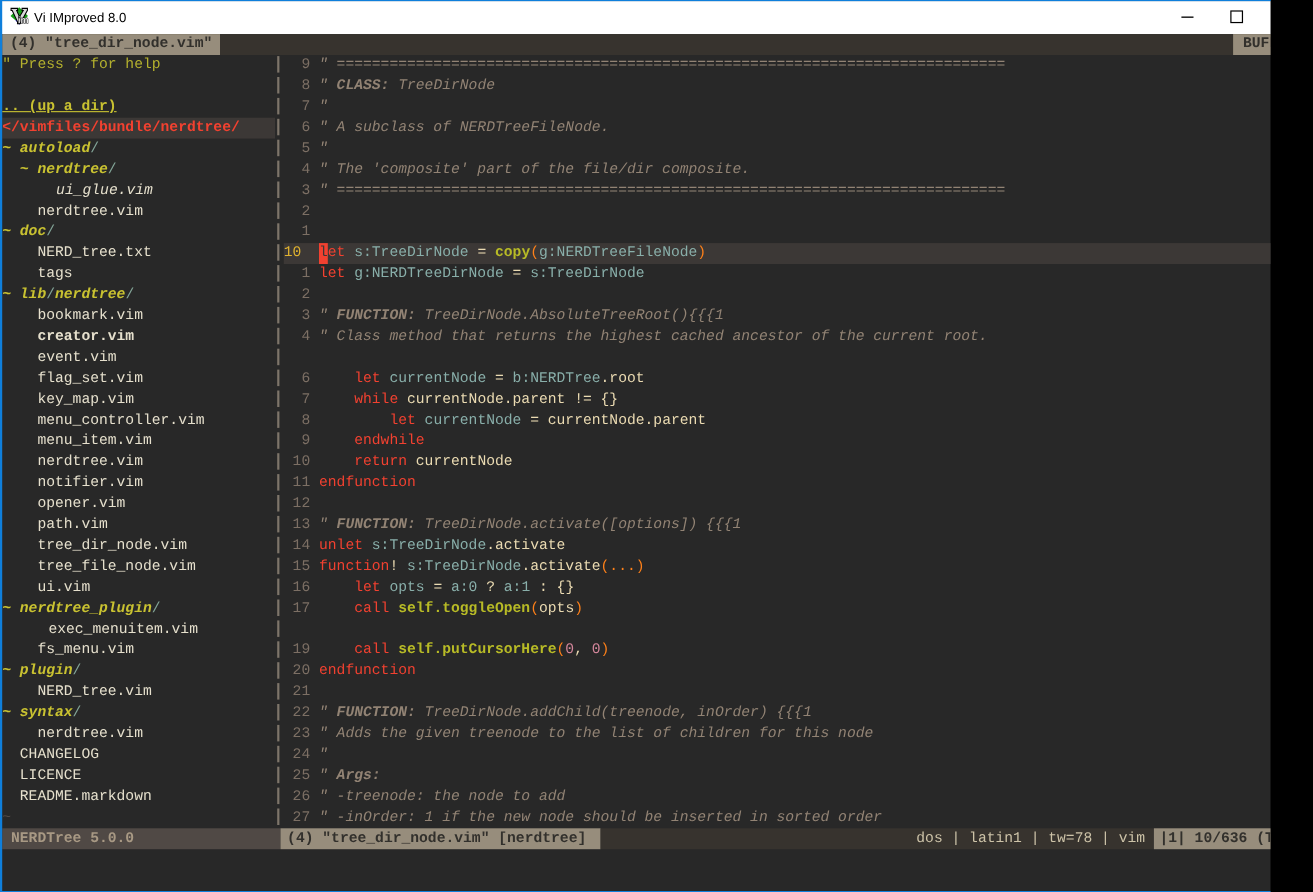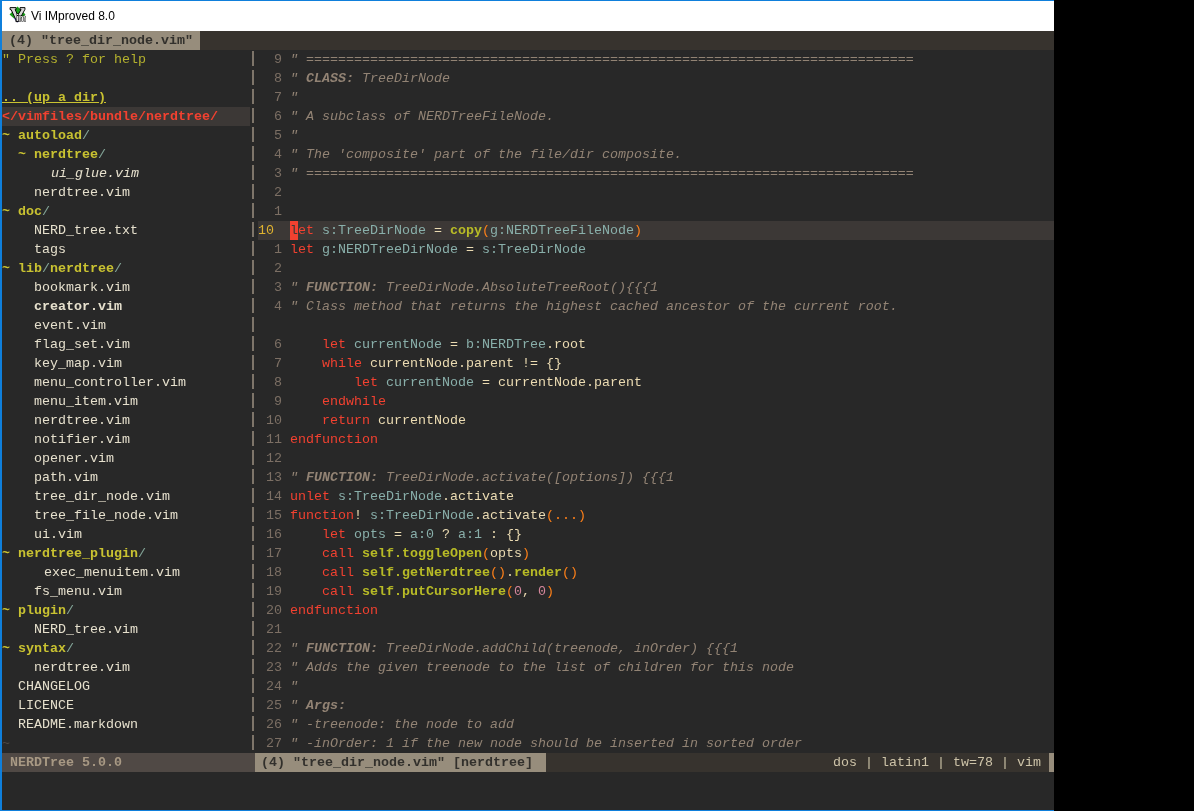--- a/index.html
+++ b/index.html
@@ -1,20 +1,20 @@
 <!DOCTYPE html>
 <html><head><meta charset="utf-8"><style>
 html,body{margin:0;padding:0;background:#000;}
-#w{position:relative;width:1054px;height:811px;background:#282828;overflow:hidden;font-family:"Liberation Mono",monospace;font-size:13.3333px;line-height:19px;}
+#w{position:relative;width:1155px;height:811px;background:#282828;overflow:hidden;font-family:"Liberation Mono",monospace;font-size:13.3333px;line-height:19px;}
 .r{position:absolute;white-space:pre;height:19px;}
 .k{color:#f24130;} .i{color:#89afaa;} .f{color:#b8bb26;font-weight:bold;}
 .o{color:#fe8019;} .p{color:#d3869b;} .w{color:#ebdbb2;}
 .c{color:#928374;font-style:italic;} .cb{color:#928374;font-style:italic;font-weight:bold;}
 .n{color:#7c6f64;} .cn{color:#dfb22f;}
-.dy{color:#c9c231;font-weight:bold;} .sl{color:#83a598;}
+.dy{color:#c9c231;font-weight:bold;font-style:italic;} .sl{color:#83a598;}
 .b{position:absolute;}
 </style></head><body>
 <div id="w">
 <div class="b" style="left:0;top:0;width:1194px;height:1px;background:#0a7bd4;"></div>
 <div class="b" style="left:0;top:1;width:1194px;height:30px;"></div>
 <div class="b" style="left:1px;top:1px;width:1191px;height:30px;background:#ffffff;"></div>
 <svg class="b" style="left:9px;top:6px" width="17" height="17" viewBox="0 0 16 16">
 <polygon points="8,0.5 15.5,8 11.5,11.5 4.5,11.5 0.5,8" fill="#17a017"></polygon>
 <polygon points="4.5,11.5 11.5,11.5 8,15.5" fill="#2a2ac0"></polygon>
 <path d="M1,1.5 H6.6 V3.4 H5.8 L8.2,8.6 L11.4,3.4 H10.4 V1.5 H15 V3.2 L8.7,14.7 H6.5 V13 L2,3.4 H1 Z" fill="#d8d8d8" stroke="#000" stroke-width="0.9"></path>
@@ -126,21 +126,20 @@
 <div class="r" style="left:258px;top:373px;"><span class="n">  8 </span><span class="w">        </span><span class="k">let</span><span class="w"> </span><span class="i">currentNode</span><span class="w"> = currentNode.parent</span></div>
 <div class="r" style="left:258px;top:392px;"><span class="n">  9 </span><span class="w">    </span><span class="k">endwhile</span></div>
 <div class="r" style="left:258px;top:411px;"><span class="n"> 10 </span><span class="w">    </span><span class="k">return</span><span class="w"> currentNode</span></div>
 <div class="r" style="left:258px;top:430px;"><span class="n"> 11 </span><span class="k">endfunction</span></div>
 <div class="r" style="left:258px;top:449px;"><span class="n"> 12 </span></div>
 <div class="r" style="left:258px;top:468px;"><span class="n"> 13 </span><span class="c">" </span><span class="cb">FUNCTION:</span><span class="c"> TreeDirNode.activate([options]) {{{1</span></div>
 <div class="r" style="left:258px;top:487px;"><span class="n"> 14 </span><span class="k">unlet</span><span class="w"> </span><span class="i">s:TreeDirNode</span><span class="w">.activate</span></div>
 <div class="r" style="left:258px;top:506px;"><span class="n"> 15 </span><span class="k">function</span><span class="w">! </span><span class="i">s:TreeDirNode</span><span class="w">.activate</span><span class="o">(...)</span></div>
 <div class="r" style="left:258px;top:525px;"><span class="n"> 16 </span><span class="w">    </span><span class="k">let</span><span class="w"> </span><span class="i">opts</span><span class="w"> = </span><span class="i">a:0</span><span class="w"> ? </span><span class="i">a:1</span><span class="w"> : {}</span></div>
 <div class="r" style="left:258px;top:544px;"><span class="n"> 17 </span><span class="w">    </span><span class="k">call</span><span class="w"> </span><span class="f">self.toggleOpen</span><span class="o">(</span><span class="w">opts</span><span class="o">)</span></div>
-<div class="r" style="left:258px;top:563px;"><span class="n"> 18 </span><span class="w">    </span><span class="k">call</span><span class="w"> </span><span class="f">self.getNerdtree</span><span class="o">()</span><span class="w">.</span><span class="f">render</span><span class="o">()</span></div>
 <div class="r" style="left:258px;top:582px;"><span class="n"> 19 </span><span class="w">    </span><span class="k">call</span><span class="w"> </span><span class="f">self.putCursorHere</span><span class="o">(</span><span class="p">0</span><span class="w">, </span><span class="p">0</span><span class="o">)</span></div>
 <div class="r" style="left:258px;top:601px;"><span class="n"> 20 </span><span class="k">endfunction</span></div>
 <div class="r" style="left:258px;top:620px;"><span class="n"> 21 </span></div>
 <div class="r" style="left:258px;top:639px;"><span class="n"> 22 </span><span class="c">" </span><span class="cb">FUNCTION:</span><span class="c"> TreeDirNode.addChild(treenode, inOrder) {{{1</span></div>
 <div class="r" style="left:258px;top:658px;"><span class="n"> 23 </span><span class="c">" Adds the given treenode to the list of children for this node</span></div>
 <div class="r" style="left:258px;top:677px;"><span class="n"> 24 </span><span class="c">"</span></div>
 <div class="r" style="left:258px;top:696px;"><span class="n"> 25 </span><span class="c">" </span><span class="cb">Args:</span></div>
 <div class="r" style="left:258px;top:715px;"><span class="n"> 26 </span><span class="c">" -treenode: the node to add</span></div>
 <div class="r" style="left:258px;top:734px;"><span class="n"> 27 </span><span class="c">" -inOrder: 1 if the new node should be inserted in sorted order</span></div>
 <div class="b" style="left:2px;top:753px;width:253px;height:19px;background:#504945;"></div>

